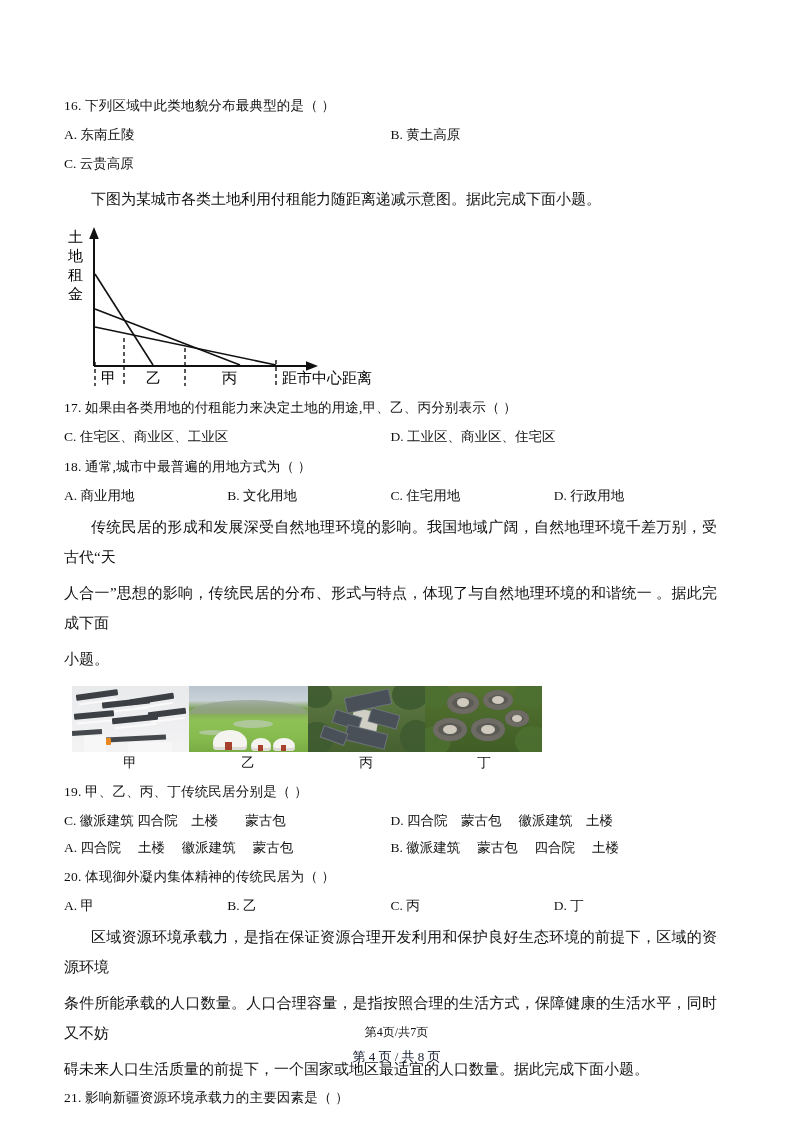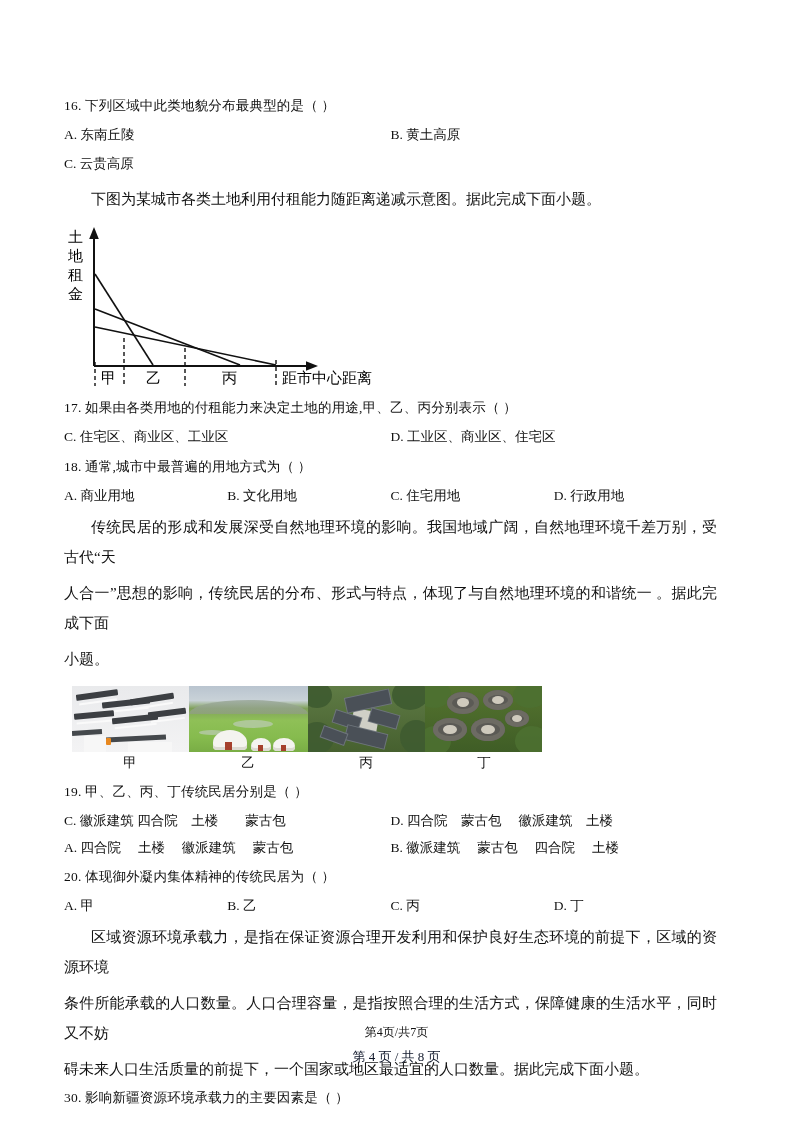--- a/index.html
+++ b/index.html
@@ -305,21 +305,21 @@
       <span>D.</span>
       <span>丁</span>
     </div>
   </div>
 
   <div class="para">区域资源环境承载力，是指在保证资源合理开发利用和保护良好生态环境的前提下，区域的资源环境</div>
   <div class="para cont">条件所能承载的人口数量。人口合理容量，是指按照合理的生活方式，保障健康的生活水平，同时又不妨</div>
   <div class="para cont">碍未来人口生活质量的前提下，一个国家或地区最适宜的人口数量。据此完成下面小题。</div>
 
   <div class="qline stem" style="margin-top:4px;">
-    <span>30.</span>
+    <span>21.</span>
     <span>影响新疆资源环境承载力的主要因素是（    ）</span>
   </div>
 
  </div>
 
  <div class="footer1">第4页/共7页</div>
  <div class="footer2">第 4 页 / 共 8 页</div>
 </div>
 
 </body></html>

